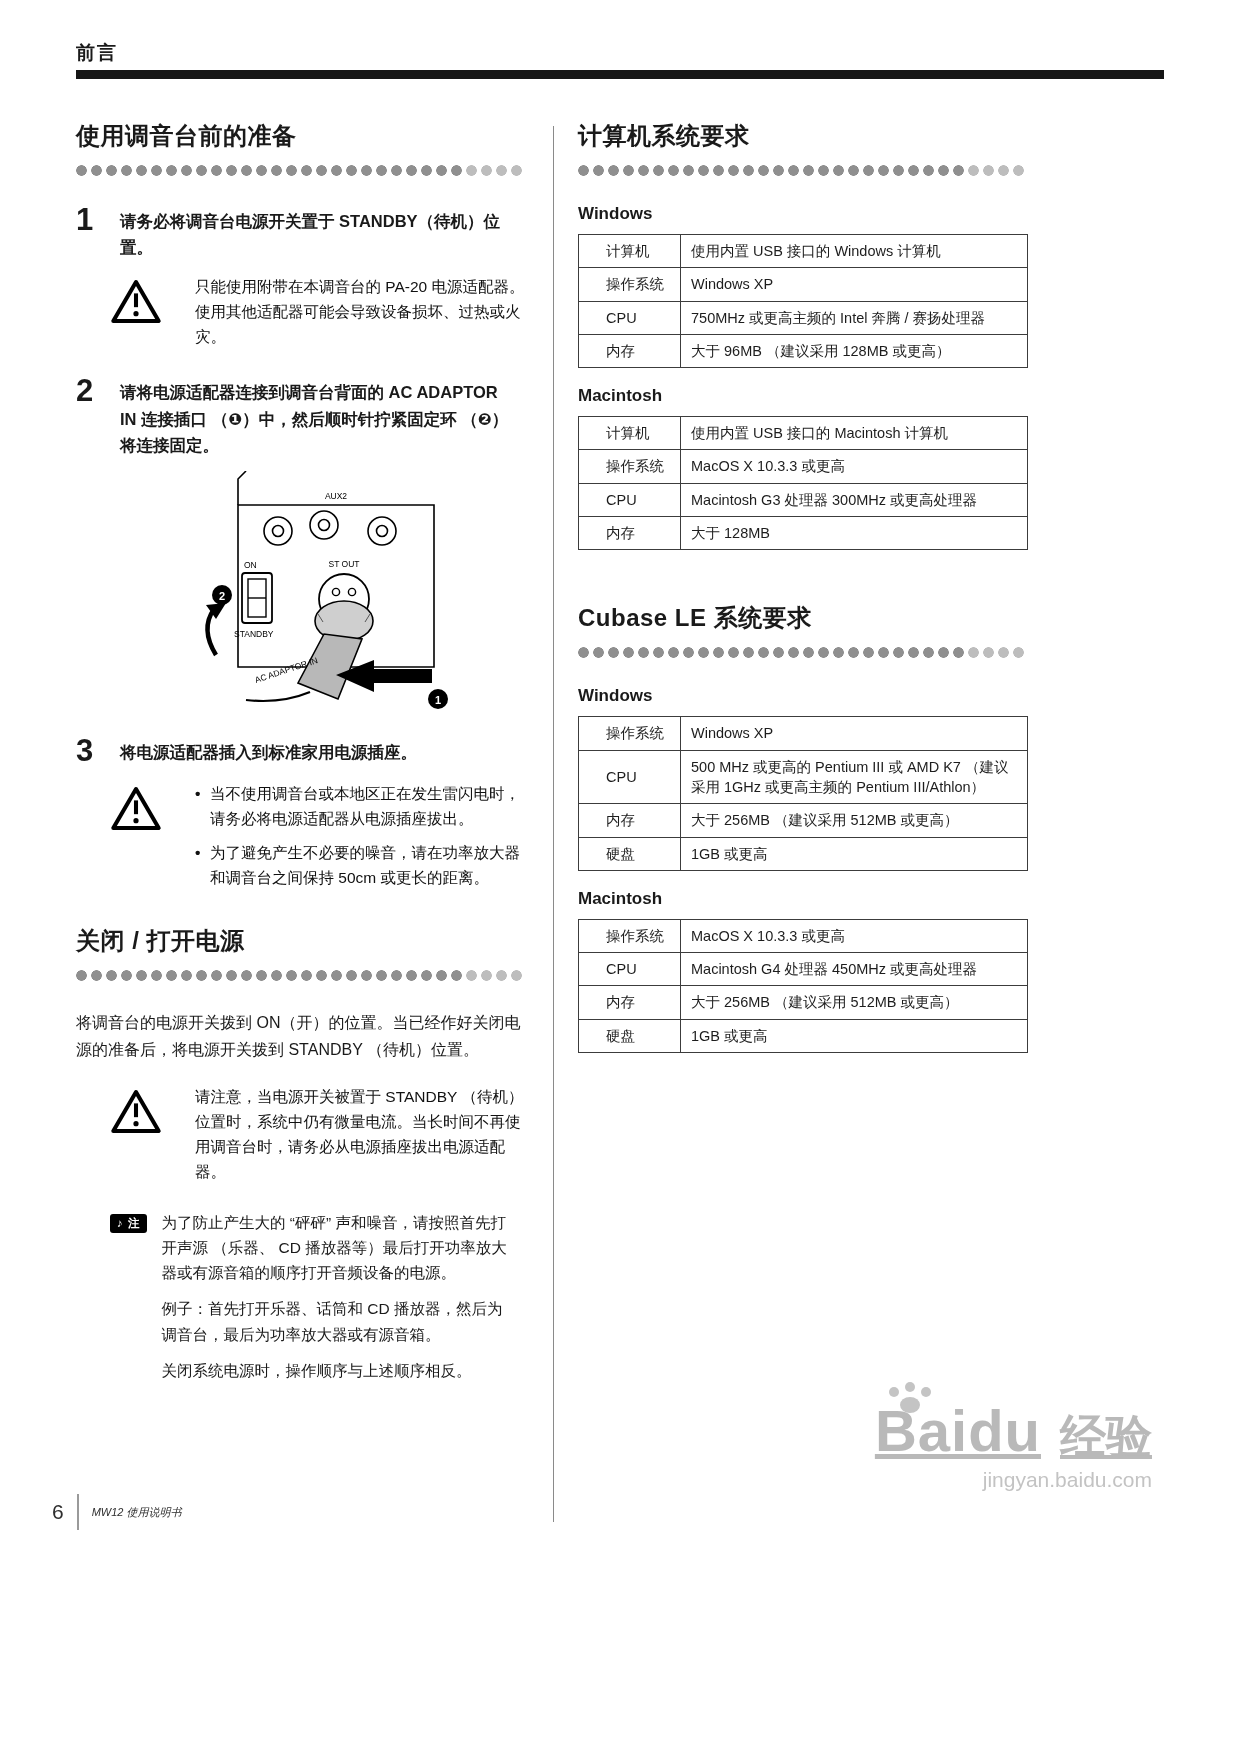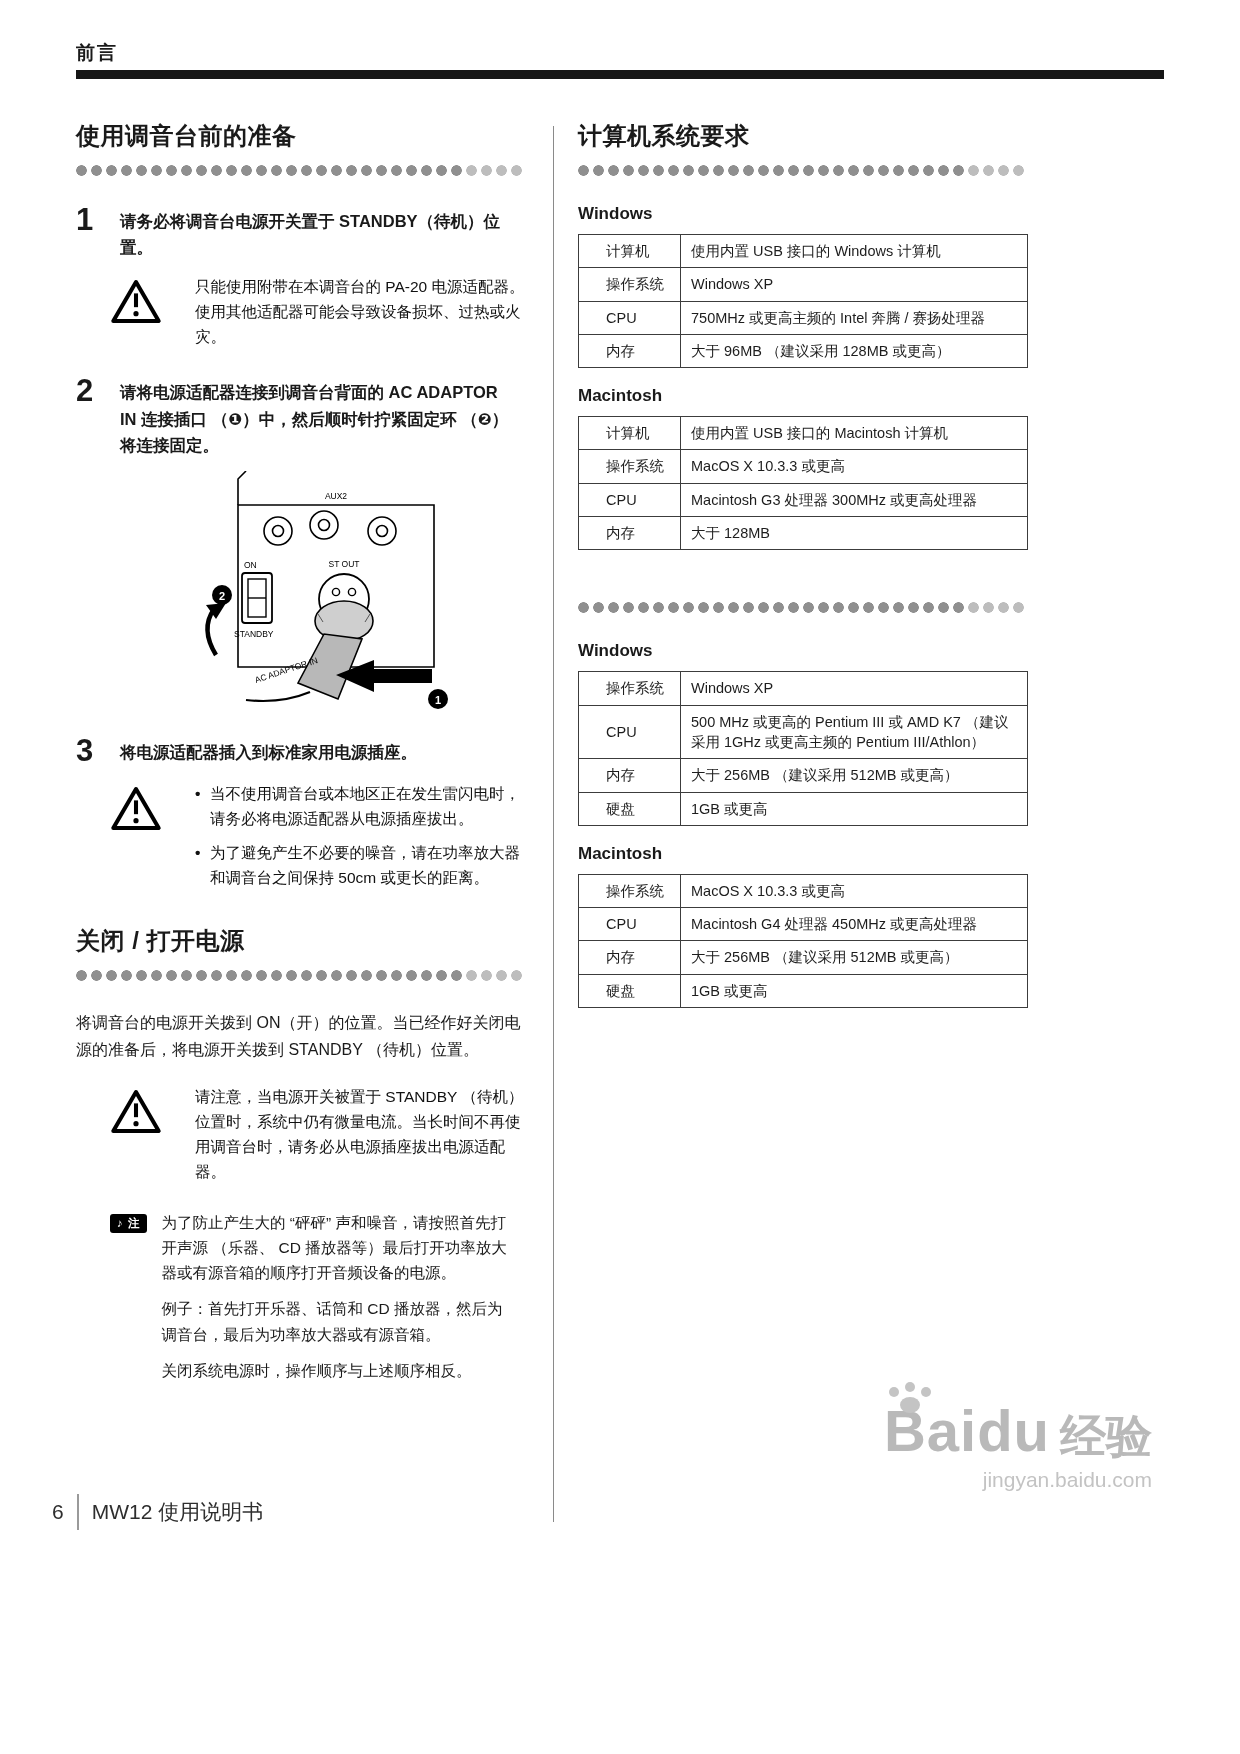--- a/index.html
+++ b/index.html
@@ -57,25 +57,25 @@
   .req-table { width:450px; border-collapse:collapse; margin-bottom:18px; }
   .req-table td { border:1.5px solid #3c3c3c; font-size:14.5px; line-height:1.4;
     padding:6px 10px; vertical-align:middle; color:#1d1d1d; }
   .req-table td.lbl { width:102px;padding-left:27px; }
   .gap-lg { height:34px; }
 
   
   .footer { position:absolute; left:52px; top:1494px; display:flex; align-items:center; gap:13px; }
   .footer-num { font-size:21px; color:#2e2e2e; }
   .footer-sep { width:2px; height:36px; background:#9a9a9a; }
-  .footer-title { font-size:21px; color:#2e2e2e; }
+  .footer-title { font-size:11px; color:#2e2e2e;font-style:italic; }
 
   
   .watermark { position:absolute; right:88px; top:1402px; text-align:right; color:#b9b9b9; user-select:none; }
-  .wm-row { display:flex; align-items:flex-end; justify-content:flex-end; gap:10px; position:relative; }
+  .wm-row { display:flex; align-items:flex-end; justify-content:flex-end; gap:19px; position:relative;text-decoration:underline; }
   .wm-brand { font-size:58px; font-weight:bold; line-height:1; letter-spacing:1px; }
   .wm-cn { font-size:46px; font-weight:bold; line-height:1.05; }
   .wm-url { font-size:21px; margin-top:8px; color:#c3c3c3; }
   .paw { position:absolute; right:212px; top:-20px; }
 </style>
 </head>
 <body>
 
 <div class="page">
 
@@ -236,20 +236,21 @@
       </tr>
       <tr>
         <td class="lbl">内存</td>
         <td>大于 128MB</td>
       </tr>
     </tbody>
       </table>
 
     <div class="gap-lg"></div>
 
+    <div class="h2">Cubase LE 系统要求</div>
     <div class="dotline"></div>
 
     <div class="os-label">Windows</div>
     <table class="req-table">
       <tbody>
           <tr>
         <td class="lbl">操作系统</td>
         <td>Windows XP</td>
       </tr>
       <tr>

